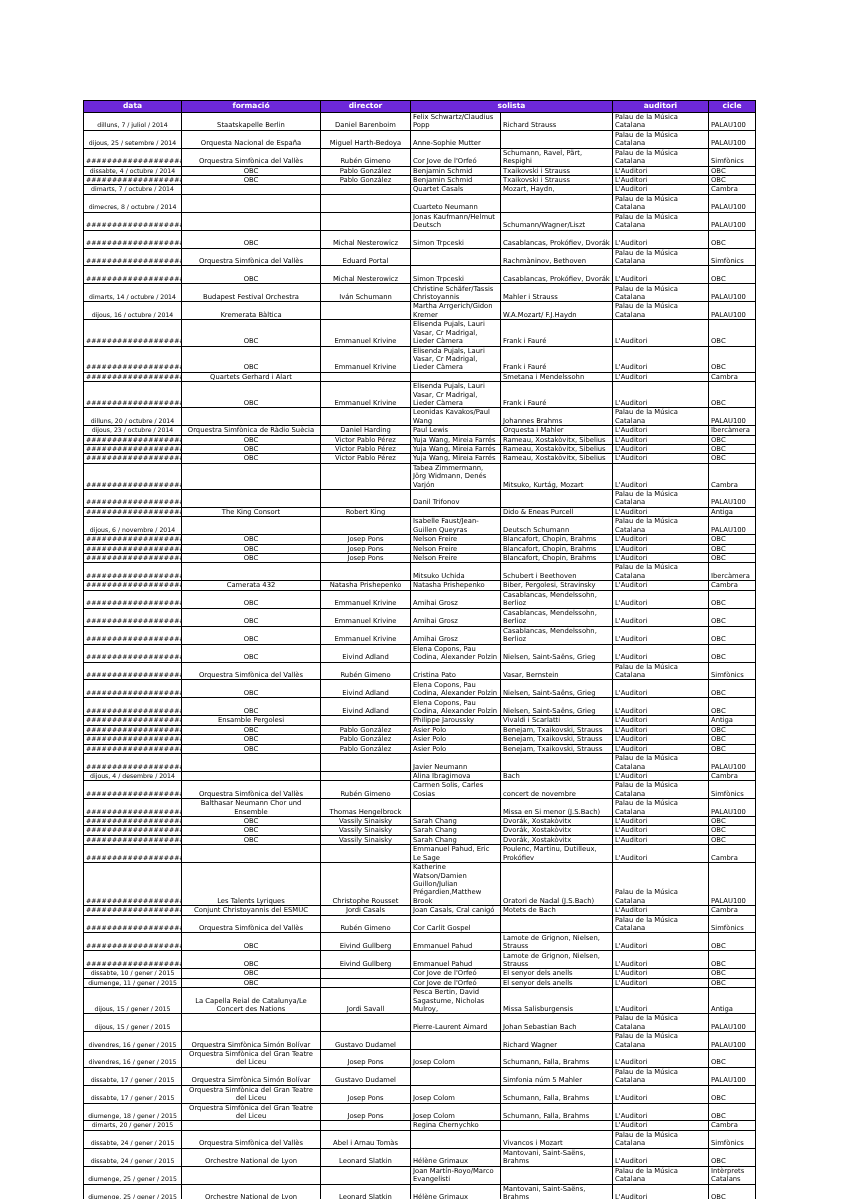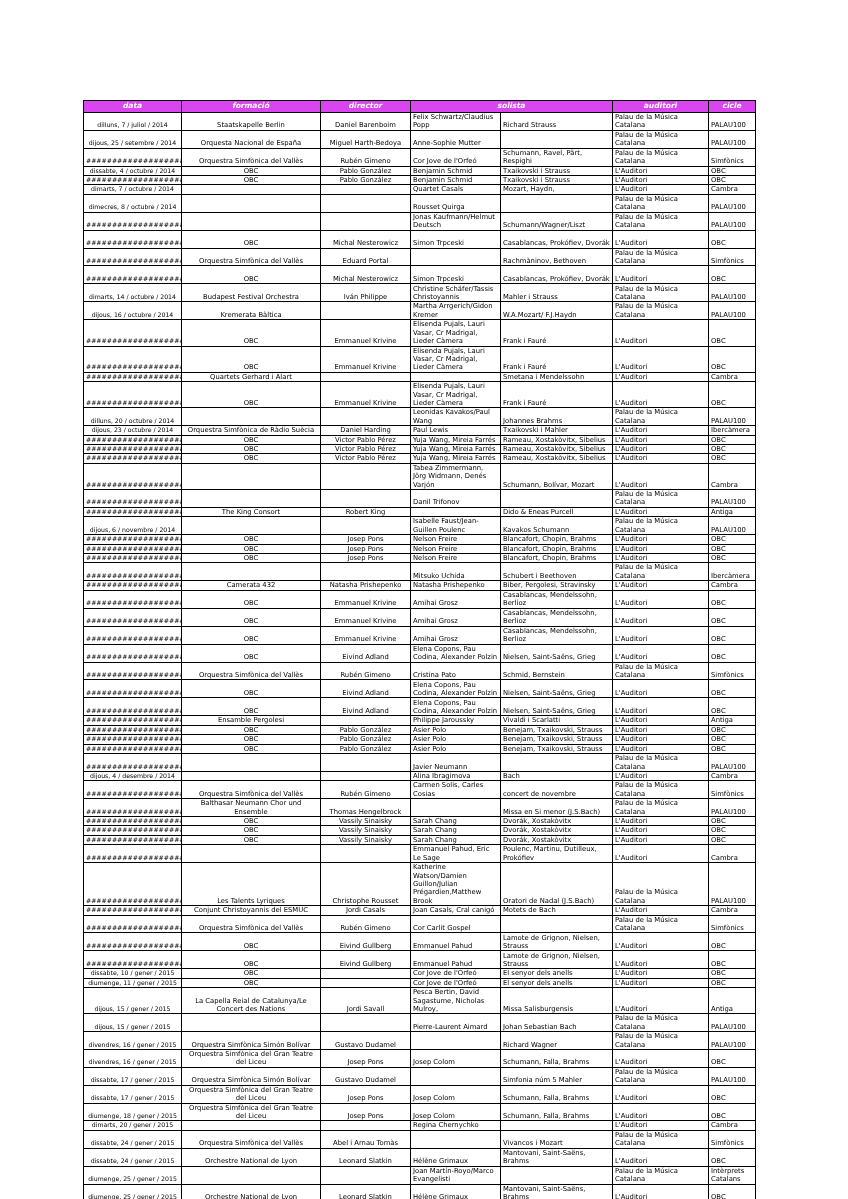--- a/index.html
+++ b/index.html
@@ -2,22 +2,22 @@
 <html><head>
 <meta charset="utf-8">
 <style>
   html,body { margin:0; padding:0; background:#ffffff; }
   .sheet { position:relative; width:848px; height:1199px; background:#ffffff; overflow:hidden;
            font-family:"DejaVu Sans", sans-serif; }
   table.grid { position:absolute; left:83px; top:100px; width:672px;
                border-collapse:collapse; table-layout:fixed; }
   .grid th, .grid td { border:1px solid #000000; padding:0 2px; font-size:6.8px; line-height:8.4px;
                        vertical-align:bottom; overflow:hidden; word-wrap:break-word; color:#000; }
-  .grid thead th { background:#d946ef; color:#ffffff; font-weight:bold; font-size:7.5px;
-                   text-align:center; height:11px; vertical-align:middle;font-style:italic; }
+  .grid thead th { background:#6d28d9; color:#ffffff; font-weight:bold; font-size:7.5px;
+                   text-align:center; height:11px; vertical-align:middle; }
   tr.r1 td { height:8px; }
   tr.r2 td { height:17px; }
   tr.r3 td { height:26px; }
   td.c-date { font-size:6.2px; text-align:center; white-space:nowrap; }
   td.c-form { text-align:center; }
   td.c-dir  { text-align:center; }
   td.c-sol, td.c-prog, td.c-aud, td.c-cic { text-align:left; }
 </style>
 </head>
 <body>
@@ -95,21 +95,21 @@
           <td class="c-dir"></td>
           <td class="c-sol">Quartet Casals</td>
           <td class="c-prog">Mozart, Haydn,</td>
           <td class="c-aud">L'Auditori</td>
           <td class="c-cic">Cambra</td>
         </tr>
         <tr class="r1">
           <td class="c-date">dimecres, 8 / octubre / 2014</td>
           <td class="c-form"></td>
           <td class="c-dir"></td>
-          <td class="c-sol">Rousset Quirga</td>
+          <td class="c-sol">Cuarteto Neumann</td>
           <td class="c-prog"></td>
           <td class="c-aud">Palau de la Música Catalana</td>
           <td class="c-cic">PALAU100</td>
         </tr>
         <tr class="r2">
           <td class="c-date">####################</td>
           <td class="c-form"></td>
           <td class="c-dir"></td>
           <td class="c-sol">Jonas Kaufmann/Helmut Deutsch</td>
           <td class="c-prog">Schumann/Wagner/Liszt</td>
@@ -139,21 +139,21 @@
           <td class="c-form">OBC</td>
           <td class="c-dir">Michal Nesterowicz</td>
           <td class="c-sol">Simon Trpceski</td>
           <td class="c-prog">Casablancas, Prokófiev, Dvorák</td>
           <td class="c-aud">L'Auditori</td>
           <td class="c-cic">OBC</td>
         </tr>
         <tr class="r2">
           <td class="c-date">dimarts, 14 / octubre / 2014</td>
           <td class="c-form">Budapest Festival Orchestra</td>
-          <td class="c-dir">Iván Philippe</td>
+          <td class="c-dir">Iván Schumann</td>
           <td class="c-sol">Christine Schäfer/Tassis Christoyannis</td>
           <td class="c-prog">Mahler i Strauss</td>
           <td class="c-aud">Palau de la Música Catalana</td>
           <td class="c-cic">PALAU100</td>
         </tr>
         <tr class="r1">
           <td class="c-date">dijous, 16 / octubre / 2014</td>
           <td class="c-form">Kremerata Bàltica</td>
           <td class="c-dir"></td>
           <td class="c-sol">Martha Arrgerich/Gidon Kremer</td>
@@ -204,21 +204,21 @@
           <td class="c-sol">Leonidas Kavakos/Paul Wang</td>
           <td class="c-prog">Johannes Brahms</td>
           <td class="c-aud">Palau de la Música Catalana</td>
           <td class="c-cic">PALAU100</td>
         </tr>
         <tr class="r1">
           <td class="c-date">dijous, 23 / octubre / 2014</td>
           <td class="c-form">Orquestra Simfònica de Ràdio Suècia</td>
           <td class="c-dir">Daniel Harding</td>
           <td class="c-sol">Paul Lewis</td>
-          <td class="c-prog">Txaikovski i Mahler</td>
+          <td class="c-prog">Orquesta i Mahler</td>
           <td class="c-aud">L'Auditori</td>
           <td class="c-cic">Ibercàmera</td>
         </tr>
         <tr class="r1">
           <td class="c-date">####################</td>
           <td class="c-form">OBC</td>
           <td class="c-dir">Victor Pablo Pérez</td>
           <td class="c-sol">Yuja Wang, Mireia Farrés</td>
           <td class="c-prog">Rameau, Xostakòvitx, Sibelius</td>
           <td class="c-aud">L'Auditori</td>
@@ -240,21 +240,21 @@
           <td class="c-sol">Yuja Wang, Mireia Farrés</td>
           <td class="c-prog">Rameau, Xostakòvitx, Sibelius</td>
           <td class="c-aud">L'Auditori</td>
           <td class="c-cic">OBC</td>
         </tr>
         <tr class="r2">
           <td class="c-date">####################</td>
           <td class="c-form"></td>
           <td class="c-dir"></td>
           <td class="c-sol">Tabea Zimmermann, Jörg Widmann, Denés Varjón</td>
-          <td class="c-prog">Schumann, Bolívar, Mozart</td>
+          <td class="c-prog">Mitsuko, Kurtág, Mozart</td>
           <td class="c-aud">L'Auditori</td>
           <td class="c-cic">Cambra</td>
         </tr>
         <tr class="r1">
           <td class="c-date">####################</td>
           <td class="c-form"></td>
           <td class="c-dir"></td>
           <td class="c-sol">Danil Trifonov</td>
           <td class="c-prog"></td>
           <td class="c-aud">Palau de la Música Catalana</td>
@@ -266,22 +266,22 @@
           <td class="c-dir">Robert King</td>
           <td class="c-sol"></td>
           <td class="c-prog">Dido &amp; Eneas Purcell</td>
           <td class="c-aud">L'Auditori</td>
           <td class="c-cic">Antiga</td>
         </tr>
         <tr class="r2">
           <td class="c-date">dijous, 6 / novembre / 2014</td>
           <td class="c-form"></td>
           <td class="c-dir"></td>
-          <td class="c-sol">Isabelle Faust/Jean-Guillen Poulenc</td>
-          <td class="c-prog">Kavakos Schumann</td>
+          <td class="c-sol">Isabelle Faust/Jean-Guillen Queyras</td>
+          <td class="c-prog">Deutsch Schumann</td>
           <td class="c-aud">Palau de la Música Catalana</td>
           <td class="c-cic">PALAU100</td>
         </tr>
         <tr class="r1">
           <td class="c-date">####################</td>
           <td class="c-form">OBC</td>
           <td class="c-dir">Josep Pons</td>
           <td class="c-sol">Nelson Freire</td>
           <td class="c-prog">Blancafort, Chopin, Brahms</td>
           <td class="c-aud">L'Auditori</td>
@@ -357,21 +357,21 @@
           <td class="c-sol">Elena Copons, Pau Codina, Alexander Polzin</td>
           <td class="c-prog">Nielsen, Saint-Saëns, Grieg</td>
           <td class="c-aud">L'Auditori</td>
           <td class="c-cic">OBC</td>
         </tr>
         <tr class="r1">
           <td class="c-date">####################</td>
           <td class="c-form">Orquestra Simfònica del Vallès</td>
           <td class="c-dir">Rubén Gimeno</td>
           <td class="c-sol">Cristina Pato</td>
-          <td class="c-prog">Schmid, Bernstein</td>
+          <td class="c-prog">Vasar, Bernstein</td>
           <td class="c-aud">Palau de la Música Catalana</td>
           <td class="c-cic">Simfònics</td>
         </tr>
         <tr class="r2">
           <td class="c-date">####################</td>
           <td class="c-form">OBC</td>
           <td class="c-dir">Eivind Adland</td>
           <td class="c-sol">Elena Copons, Pau Codina, Alexander Polzin</td>
           <td class="c-prog">Nielsen, Saint-Saëns, Grieg</td>
           <td class="c-aud">L'Auditori</td>

